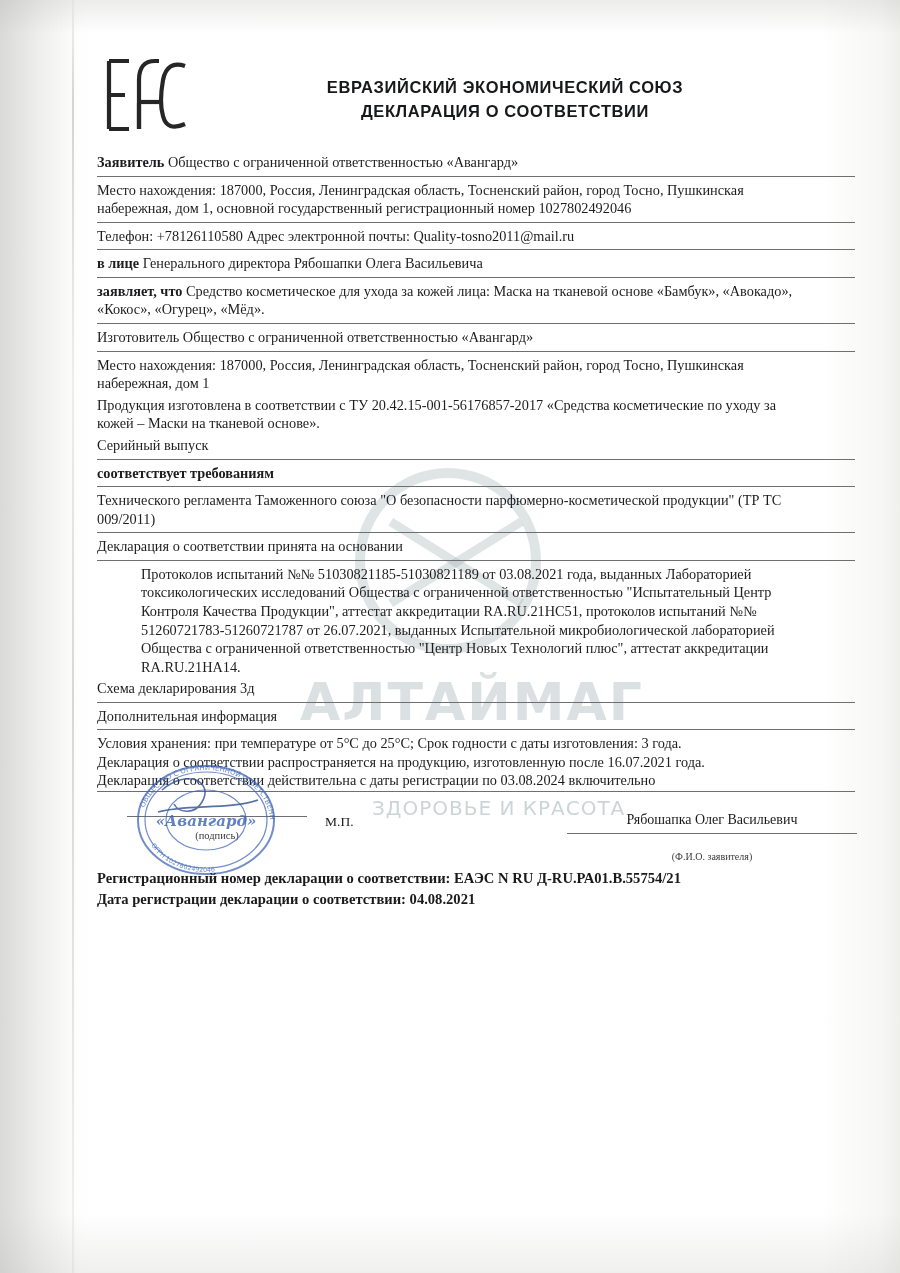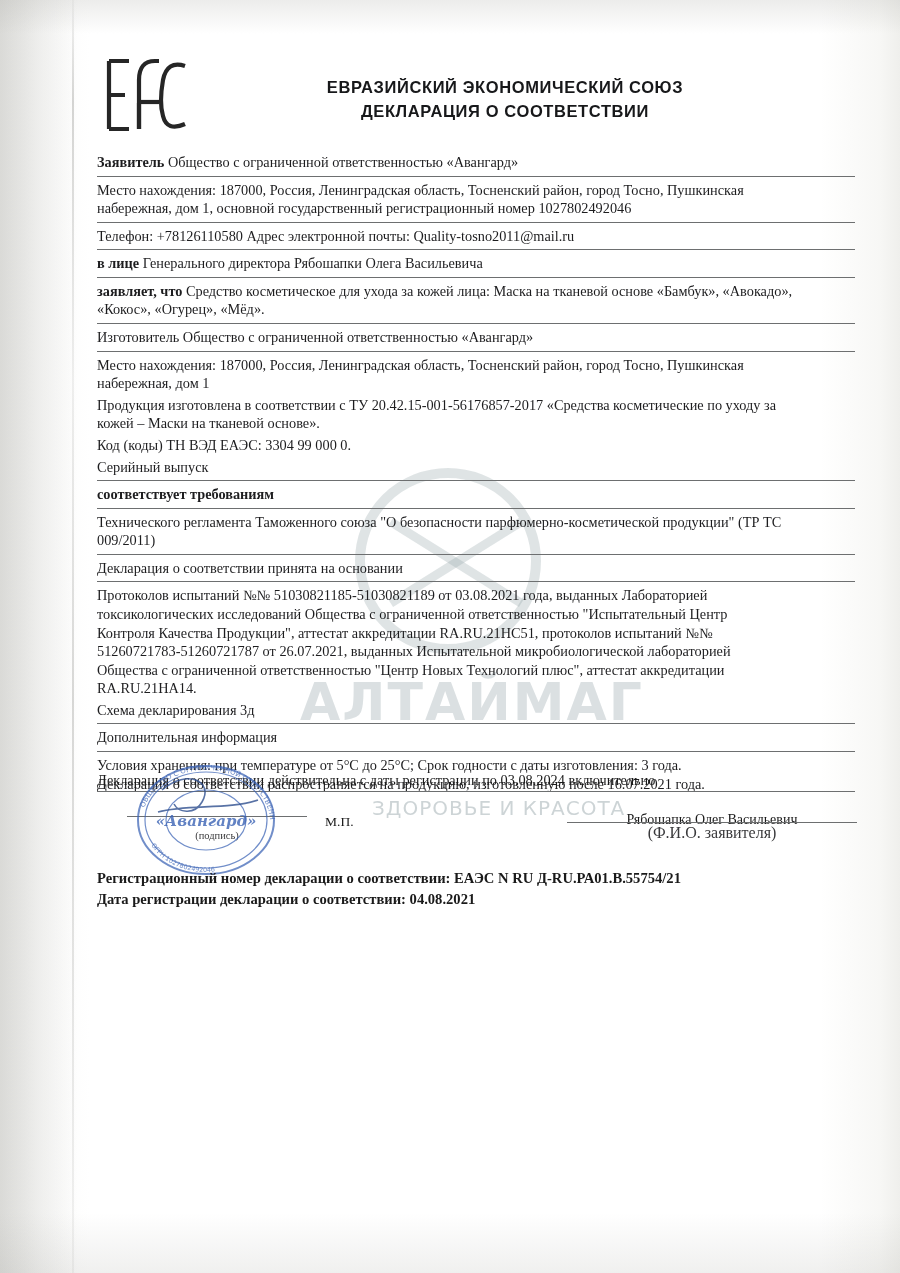--- a/index.html
+++ b/index.html
@@ -133,21 +133,21 @@
     line-height: 1.30;
     color: #1d1d1f;
   }
   .row { position: relative; padding: 1px 0 2px 0; }
   .rule {
     border-bottom: 1px solid #6d6f70;
     height: 0;
     margin: 2px 0 3px 0;
   }
   .b { font-weight: bold; }
-  .just { text-align: justify; text-justify: inter-word; }
+  .just { text-align: justify; text-justify: inter-word; margin-left: 44px; }
   .ln { display: block; }
 
   
   .sig-area {
     position: absolute;
     left: 97px;
     top: 778px;
     width: 758px;
   }
   .sig-line-row {
@@ -171,27 +171,27 @@
   }
   .sig-right-name {
     position: absolute;
     left: 470px; top: 34px;
     width: 290px;
     text-align: center;
     font-size: 14px;
   }
   .sig-right-cap {
     position: absolute;
-    left: 470px; top: 44px;
+    left: 470px; top: 55px;
     width: 290px;
     text-align: center;
-    font-size: 16px;
+    font-size: 10px;
     color: #3a3a3c;
     border-top: 1px solid #6d6f70;
-    padding-top: 1px;
+    padding-top: 17px;
   }
 
   
   .stamp {
     position: absolute;
     left: 118px; top: 760px;
     width: 176px; height: 116px;
     pointer-events: none;
   }
   .stamp svg { display: block; }
@@ -282,23 +282,20 @@
     <div class="row">
       <span class="ln">Место нахождения: 187000, Россия, Ленинградская область, Тосненский район, город Тосно, Пушкинская</span>
       <span class="ln">набережная, дом 1</span>
     </div>
 
     <div class="row">
       <span class="ln">Продукция изготовлена в соответствии с ТУ 20.42.15-001-56176857-2017 «Средства косметические по уходу за</span>
       <span class="ln">кожей – Маски на тканевой основе».</span>
     </div>
 
-    <div class="row">
-      <span>Код (коды) ТН ВЭД ЕАЭС: 3304 99 000 0.</span>
-    </div>
 
     <div class="row">
       <span>Серийный выпуск</span>
     </div>
     <div class="rule"></div>
 
     <div class="row">
       <span class="b">соответствует требованиям</span>
     </div>
     <div class="rule"></div>

